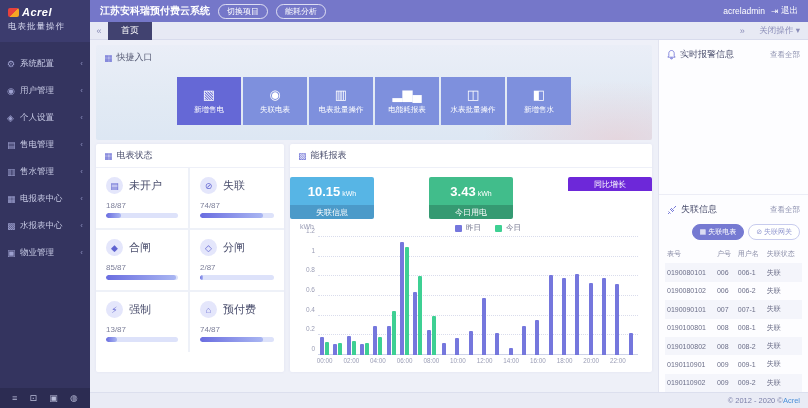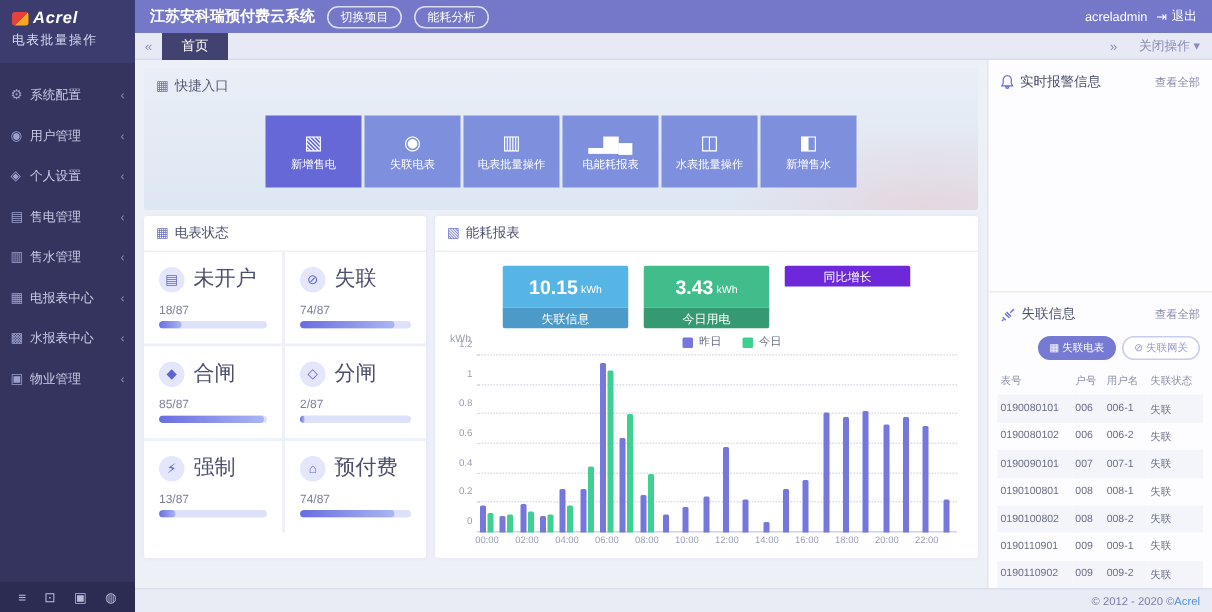--- a/index.html
+++ b/index.html
@@ -56,27 +56,27 @@
   .card-head-icon { color:#6a6dd4; font-size:9px; }
   .card-head-title { color:#4a4e6d; font-size:9px; }
 
   .status-card { width:188px; }
   .status-grid { display:grid; grid-template-columns:1fr 1fr; }
   .st-cell { padding:9px 10px 10px; border-bottom:2px solid #eef1f8; }
   .st-cell:nth-child(odd) { border-right:2px solid #eef1f8; }
   .st-cell:nth-child(5),.st-cell:nth-child(6) { border-bottom:none; }
   .st-top { display:flex; align-items:center; gap:6px; }
   .st-badge { width:17px; height:17px; border-radius:50%; background:#e4e6fb; color:#5f63d0; font-size:9px; display:flex; align-items:center; justify-content:center; }
-  .st-label { color:#4a4e6d; font-size:14px; }
+  .st-label { color:#4a4e6d; font-size:11px; }
   .st-value { color:#7c7f99; font-size:8px; margin:7px 0 3px; }
   .st-track { height:5px; border-radius:3px; background:#dde2fa; overflow:hidden; }
   .st-fill { height:100%; border-radius:3px; background:linear-gradient(90deg,#6a6de0,#a9b6f2); }
 
   .energy-card { flex:1; display:flex; flex-direction:column; }
-  .kpi-row { display:flex; justify-content:center; gap:10px; margin-top:9px; }
+  .kpi-row { display:flex; justify-content:space-between; gap:0; margin-top:9px; }
   .kpi { width:84px; border-radius:2px; overflow:hidden; }
   .kpi-main { height:28px; display:flex; align-items:center; justify-content:center; gap:2px; color:#fff; }
   .kpi-value { font-size:13px; font-weight:bold; }
   .kpi-unit { font-size:7px; margin-top:4px; }
   .kpi-label { height:14px; display:flex; align-items:center; justify-content:center; color:#fff; font-size:8px; }
 
   .chart { position:relative; flex:1; margin:2px 10px 4px 8px; }
   .legend { position:absolute; top:2px; left:50%; transform:translateX(-50%); display:flex; gap:14px;padding-left:36px; }
   .leg-item { display:flex; align-items:center; gap:4px; font-size:7.5px; color:#6b6e88; }
   .leg-sw { width:7px; height:7px; border-radius:1px; }

